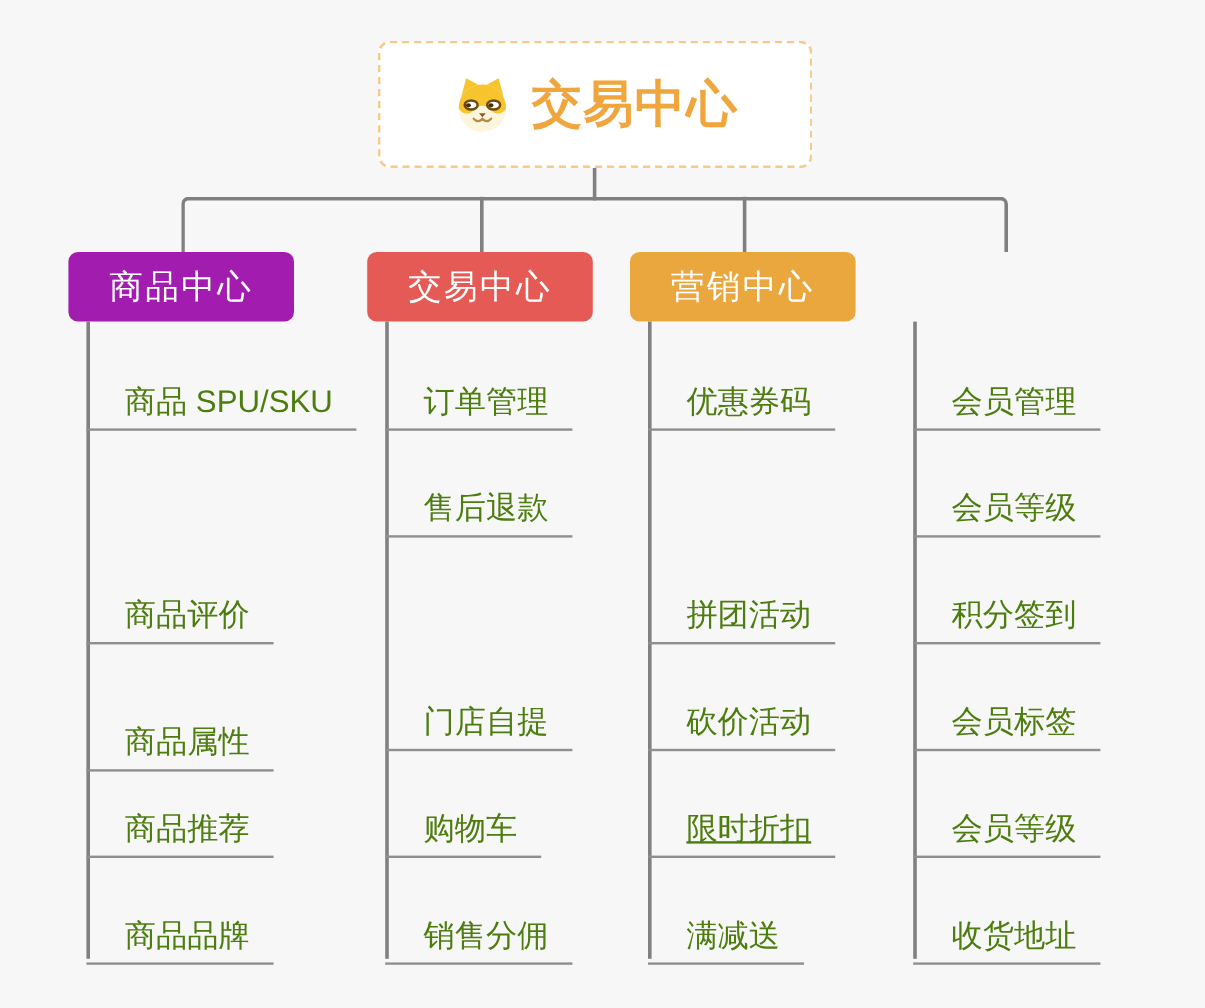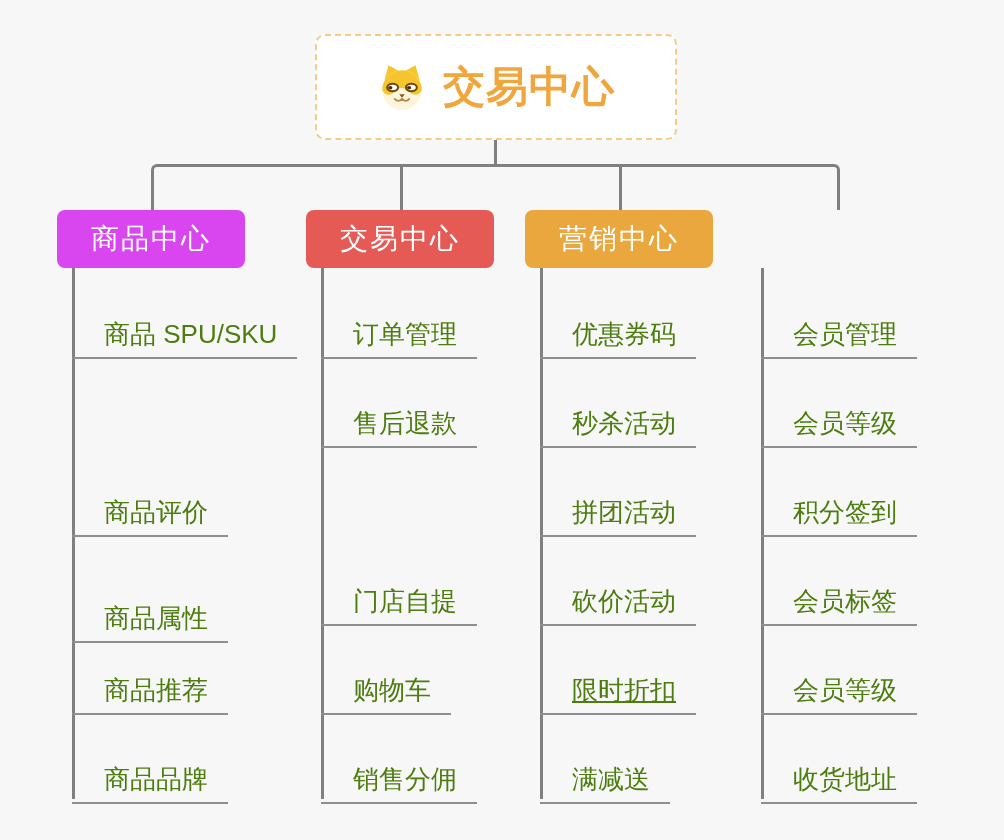--- a/index.html
+++ b/index.html
@@ -102,38 +102,37 @@
       <path d="M17 35.4 q3.5 3.8 7 0 q3.5 3.8 7 0" fill="none" stroke="#B98A47" stroke-width="1.8" stroke-linecap="round"></path>
     </svg>
     <span class="root-title">交易中心</span>
   </div>
 
   <div class="line stem"></div>
   <div class="bracket"></div>
   <div class="line drop" style="left:400px"></div>
   <div class="line drop" style="left:619px"></div>
 
-<div class="branch-header" style="left: 57px; background: #d946ef;">商品中心</div>
+<div class="branch-header" style="left: 57px; background: #a21caf;">商品中心</div>
     <div class="rail" style="left: 72px;"></div>
     <div class="leaf" style="left: 72px; top: 310px;">商品 SPU/SKU</div>
     <div class="leaf" style="left: 72px; top: 488px;">商品评价</div>
     <div class="leaf" style="left: 72px; top: 594px;">商品属性</div>
     <div class="leaf" style="left: 72px; top: 666px;">商品推荐</div>
     <div class="leaf" style="left: 72px; top: 755px;">商品品牌</div>
     <div class="branch-header" style="left: 306px; background: rgb(229, 90, 85);">交易中心</div>
     <div class="rail" style="left: 321px;"></div>
     <div class="leaf" style="left: 321px; top: 310px;">订单管理</div>
     <div class="leaf" style="left: 321px; top: 399px;">售后退款</div>
     <div class="leaf" style="left: 321px; top: 577px;">门店自提</div>
     <div class="leaf" style="left: 321px; top: 666px;">购物车</div>
     <div class="leaf" style="left: 321px; top: 755px;">销售分佣</div>
     <div class="branch-header" style="left: 525px; background: rgb(234, 167, 62);">营销中心</div>
     <div class="rail" style="left: 540px;"></div>
     <div class="leaf" style="left: 540px; top: 310px;">优惠券码</div>
-    <div class="leaf" style="left: 540px; top: 399px;">秒杀活动</div>
     <div class="leaf" style="left: 540px; top: 488px;">拼团活动</div>
     <div class="leaf" style="left: 540px; top: 577px;">砍价活动</div>
     <div class="leaf" style="left: 540px; top: 666px; text-decoration: underline;">限时折扣</div>
     <div class="leaf" style="left: 540px; top: 755px;">满减送</div>
     <div class="rail" style="left: 761px;"></div>
     <div class="leaf" style="left: 761px; top: 310px;">会员管理</div>
     <div class="leaf" style="left: 761px; top: 399px;">会员等级</div>
     <div class="leaf" style="left: 761px; top: 488px;">积分签到</div>
     <div class="leaf" style="left: 761px; top: 577px;">会员标签</div>
     <div class="leaf" style="left: 761px; top: 666px;">会员等级</div>

